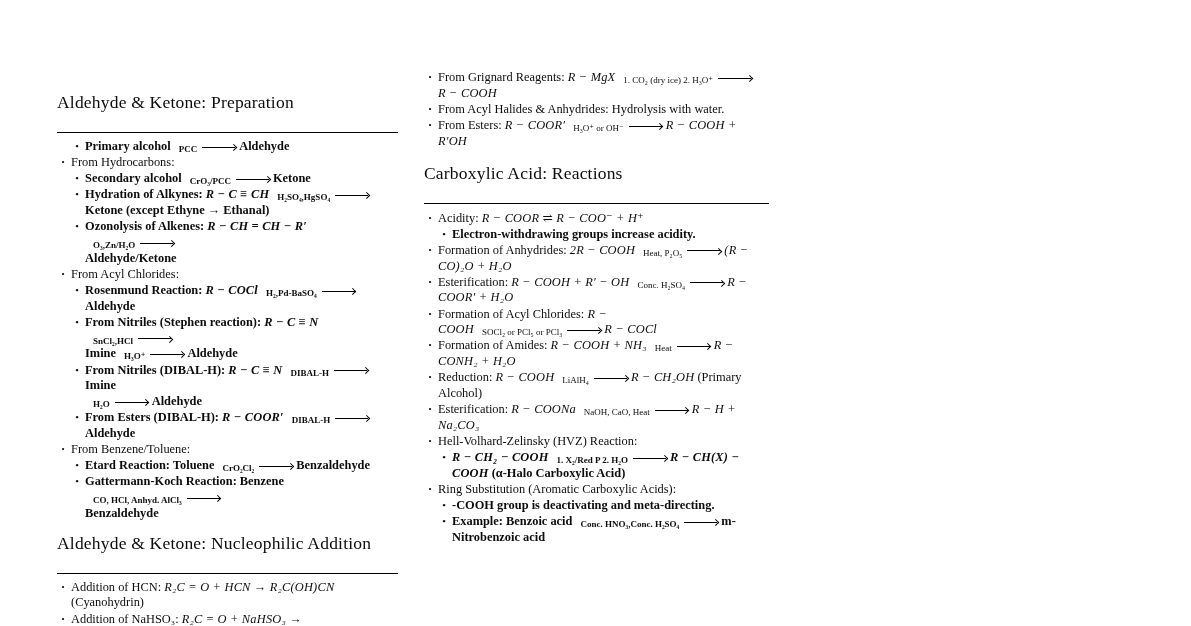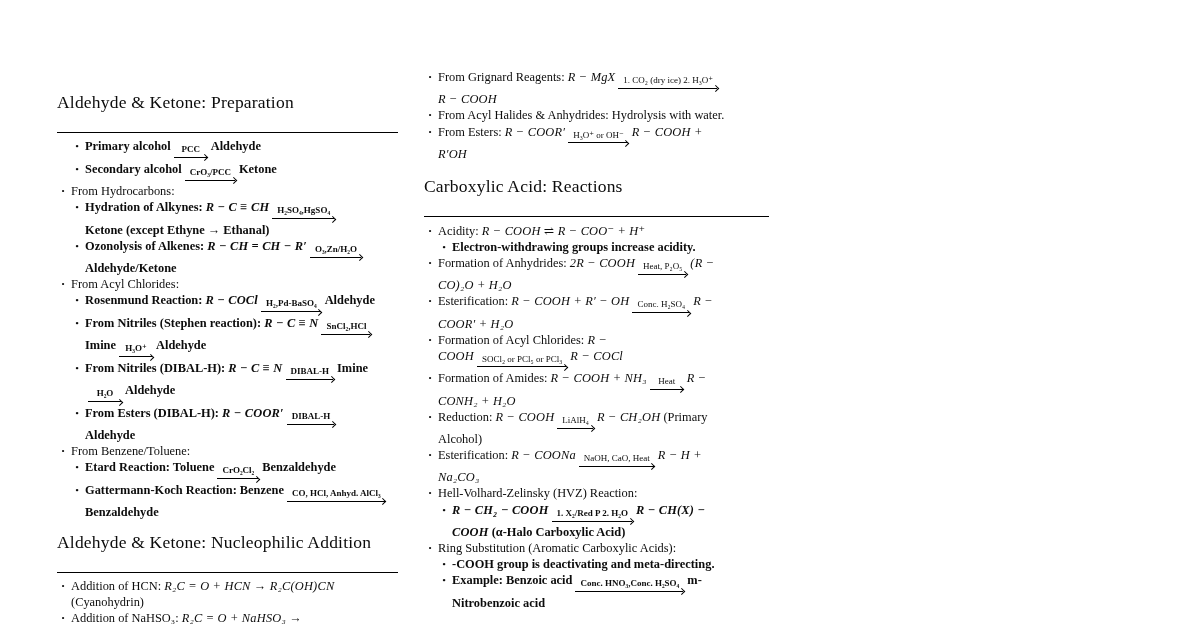--- a/index.html
+++ b/index.html
@@ -45,21 +45,21 @@
     vertical-align: 1px;
     text-indent: 0;
   }
 
   .t { font-style: normal; }
   .m { font-style: italic; letter-spacing: 0.2px; }
 
   
   .rx {
     display: inline-flex;
-    flex-direction: column;
+    flex-direction: row;
     align-items: center;
     margin: 0 3px;
     vertical-align: -2px;
     padding-top: 3px;
     text-indent: 0;
   }
   .rx .lbl {
     font-size: 9px;
     line-height: 1.15;
     white-space: nowrap;
@@ -95,25 +95,25 @@
 <div class="page">
 
   <div class="col" id="col-left">
     <section>
       <h2 class="sec-title">Aldehyde &amp; Ketone: Preparation</h2>
       <div class="sec-items">
           <div class="item lvl2"><span class="mk">•</span><span class="t">Primary alcohol</span><span class="rx">
               <span class="lbl">PCC</span>
               <span class="shaft"></span>
             </span><span class="t">Aldehyde</span></div>
+          <div class="item lvl1"><span class="mk">•</span><span class="t">From Hydrocarbons:</span></div>
           <div class="item lvl2"><span class="mk">•</span><span class="t">Secondary alcohol</span><span class="rx">
               <span class="lbl">CrO₃/PCC</span>
               <span class="shaft"></span>
             </span><span class="t">Ketone</span></div>
-          <div class="item lvl1"><span class="mk">•</span><span class="t">From Hydrocarbons:</span></div>
           <div class="item lvl2"><span class="mk">•</span><span class="t">Hydration of Alkynes: </span><span class="m">R − C ≡ CH</span><span class="rx">
               <span class="lbl">H₂SO₄,HgSO₄</span>
               <span class="shaft"></span>
             </span><br><span class="t">Ketone (except Ethyne → Ethanal)</span></div>
           <div class="item lvl2"><span class="mk">•</span><span class="t">Ozonolysis of Alkenes: </span><span class="m">R − CH = CH − R′</span><span class="rx">
               <span class="lbl">O₃,Zn/H₂O</span>
               <span class="shaft"></span>
             </span><br><span class="t">Aldehyde/Ketone</span></div>
           <div class="item lvl1"><span class="mk">•</span><span class="t">From Acyl Chlorides:</span></div>
           <div class="item lvl2"><span class="mk">•</span><span class="t">Rosenmund Reaction: </span><span class="m">R − COCl</span><span class="rx">
@@ -167,21 +167,21 @@
           </span><br><span class="m">R − COOH</span></div>
         <div class="item lvl1"><span class="mk">•</span><span class="t">From Acyl Halides &amp; Anhydrides: Hydrolysis with water.</span></div>
         <div class="item lvl1"><span class="mk">•</span><span class="t">From Esters: </span><span class="m">R − COOR′</span><span class="rx">
             <span class="lbl">H₃O⁺ or OH⁻</span>
             <span class="shaft"></span>
           </span><span class="m">R − COOH +</span><br><span class="m">R′OH</span></div>
       </div>
     <section class="follow">
       <h2 class="sec-title">Carboxylic Acid: Reactions</h2>
       <div class="sec-items" style="margin-top:7px">
-          <div class="item lvl1"><span class="mk">•</span><span class="t">Acidity: </span><span class="m">R − COOH ⇌ R − COO⁻ + H⁺</span></div>
+          <div class="item lvl1"><span class="mk">•</span><span class="t">Acidity: </span><span class="m">R − COOR ⇌ R − COO⁻ + H⁺</span></div>
           <div class="item lvl2"><span class="mk">•</span><span class="t">Electron-withdrawing groups increase acidity.</span></div>
           <div class="item lvl1"><span class="mk">•</span><span class="t">Formation of Anhydrides: </span><span class="m">2R − COOH</span><span class="rx">
               <span class="lbl">Heat, P₂O₅</span>
               <span class="shaft"></span>
             </span><span class="m">(R −</span><br><span class="m">CO)₂O + H₂O</span></div>
           <div class="item lvl1"><span class="mk">•</span><span class="t">Esterification: </span><span class="m">R − COOH + R′ − OH</span><span class="rx">
               <span class="lbl">Conc. H₂SO₄</span>
               <span class="shaft"></span>
             </span><span class="m">R −</span><br><span class="m">COOR′ + H₂O</span></div>
           <div class="item lvl1"><span class="mk">•</span><span class="t">Formation of Acyl Chlorides: </span><span class="m">R −</span><br><span class="m">COOH</span><span class="rx">

